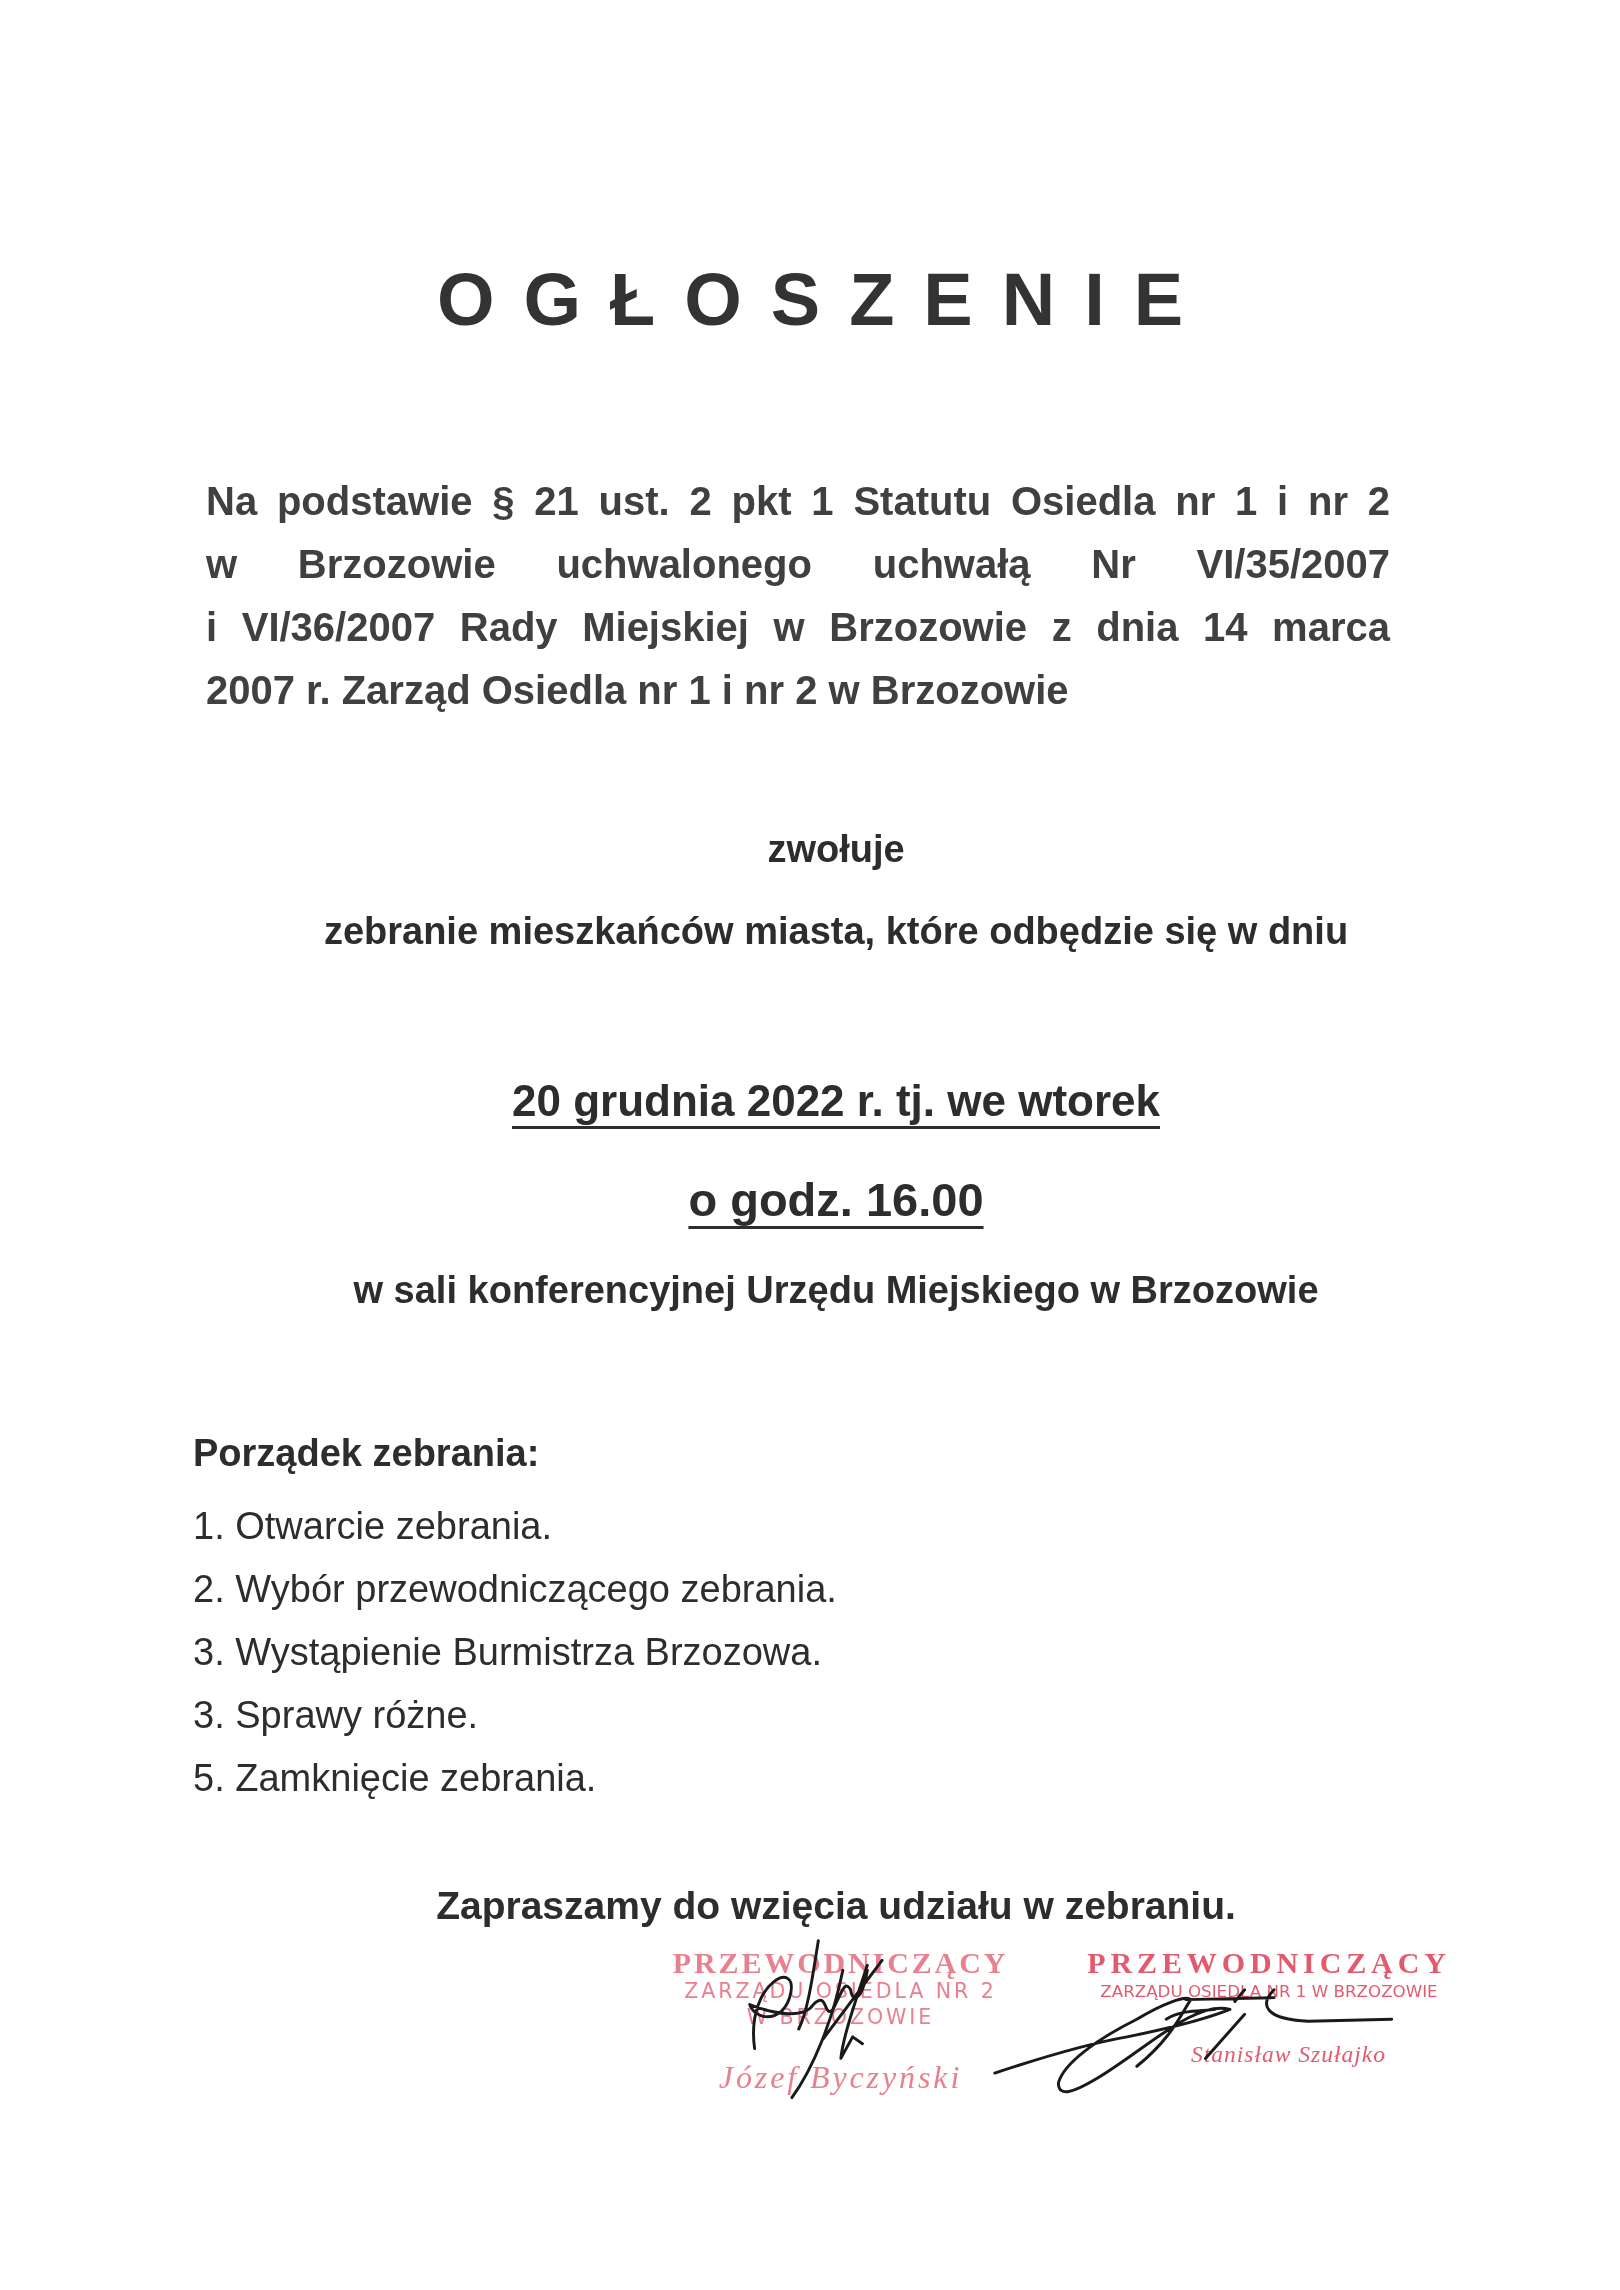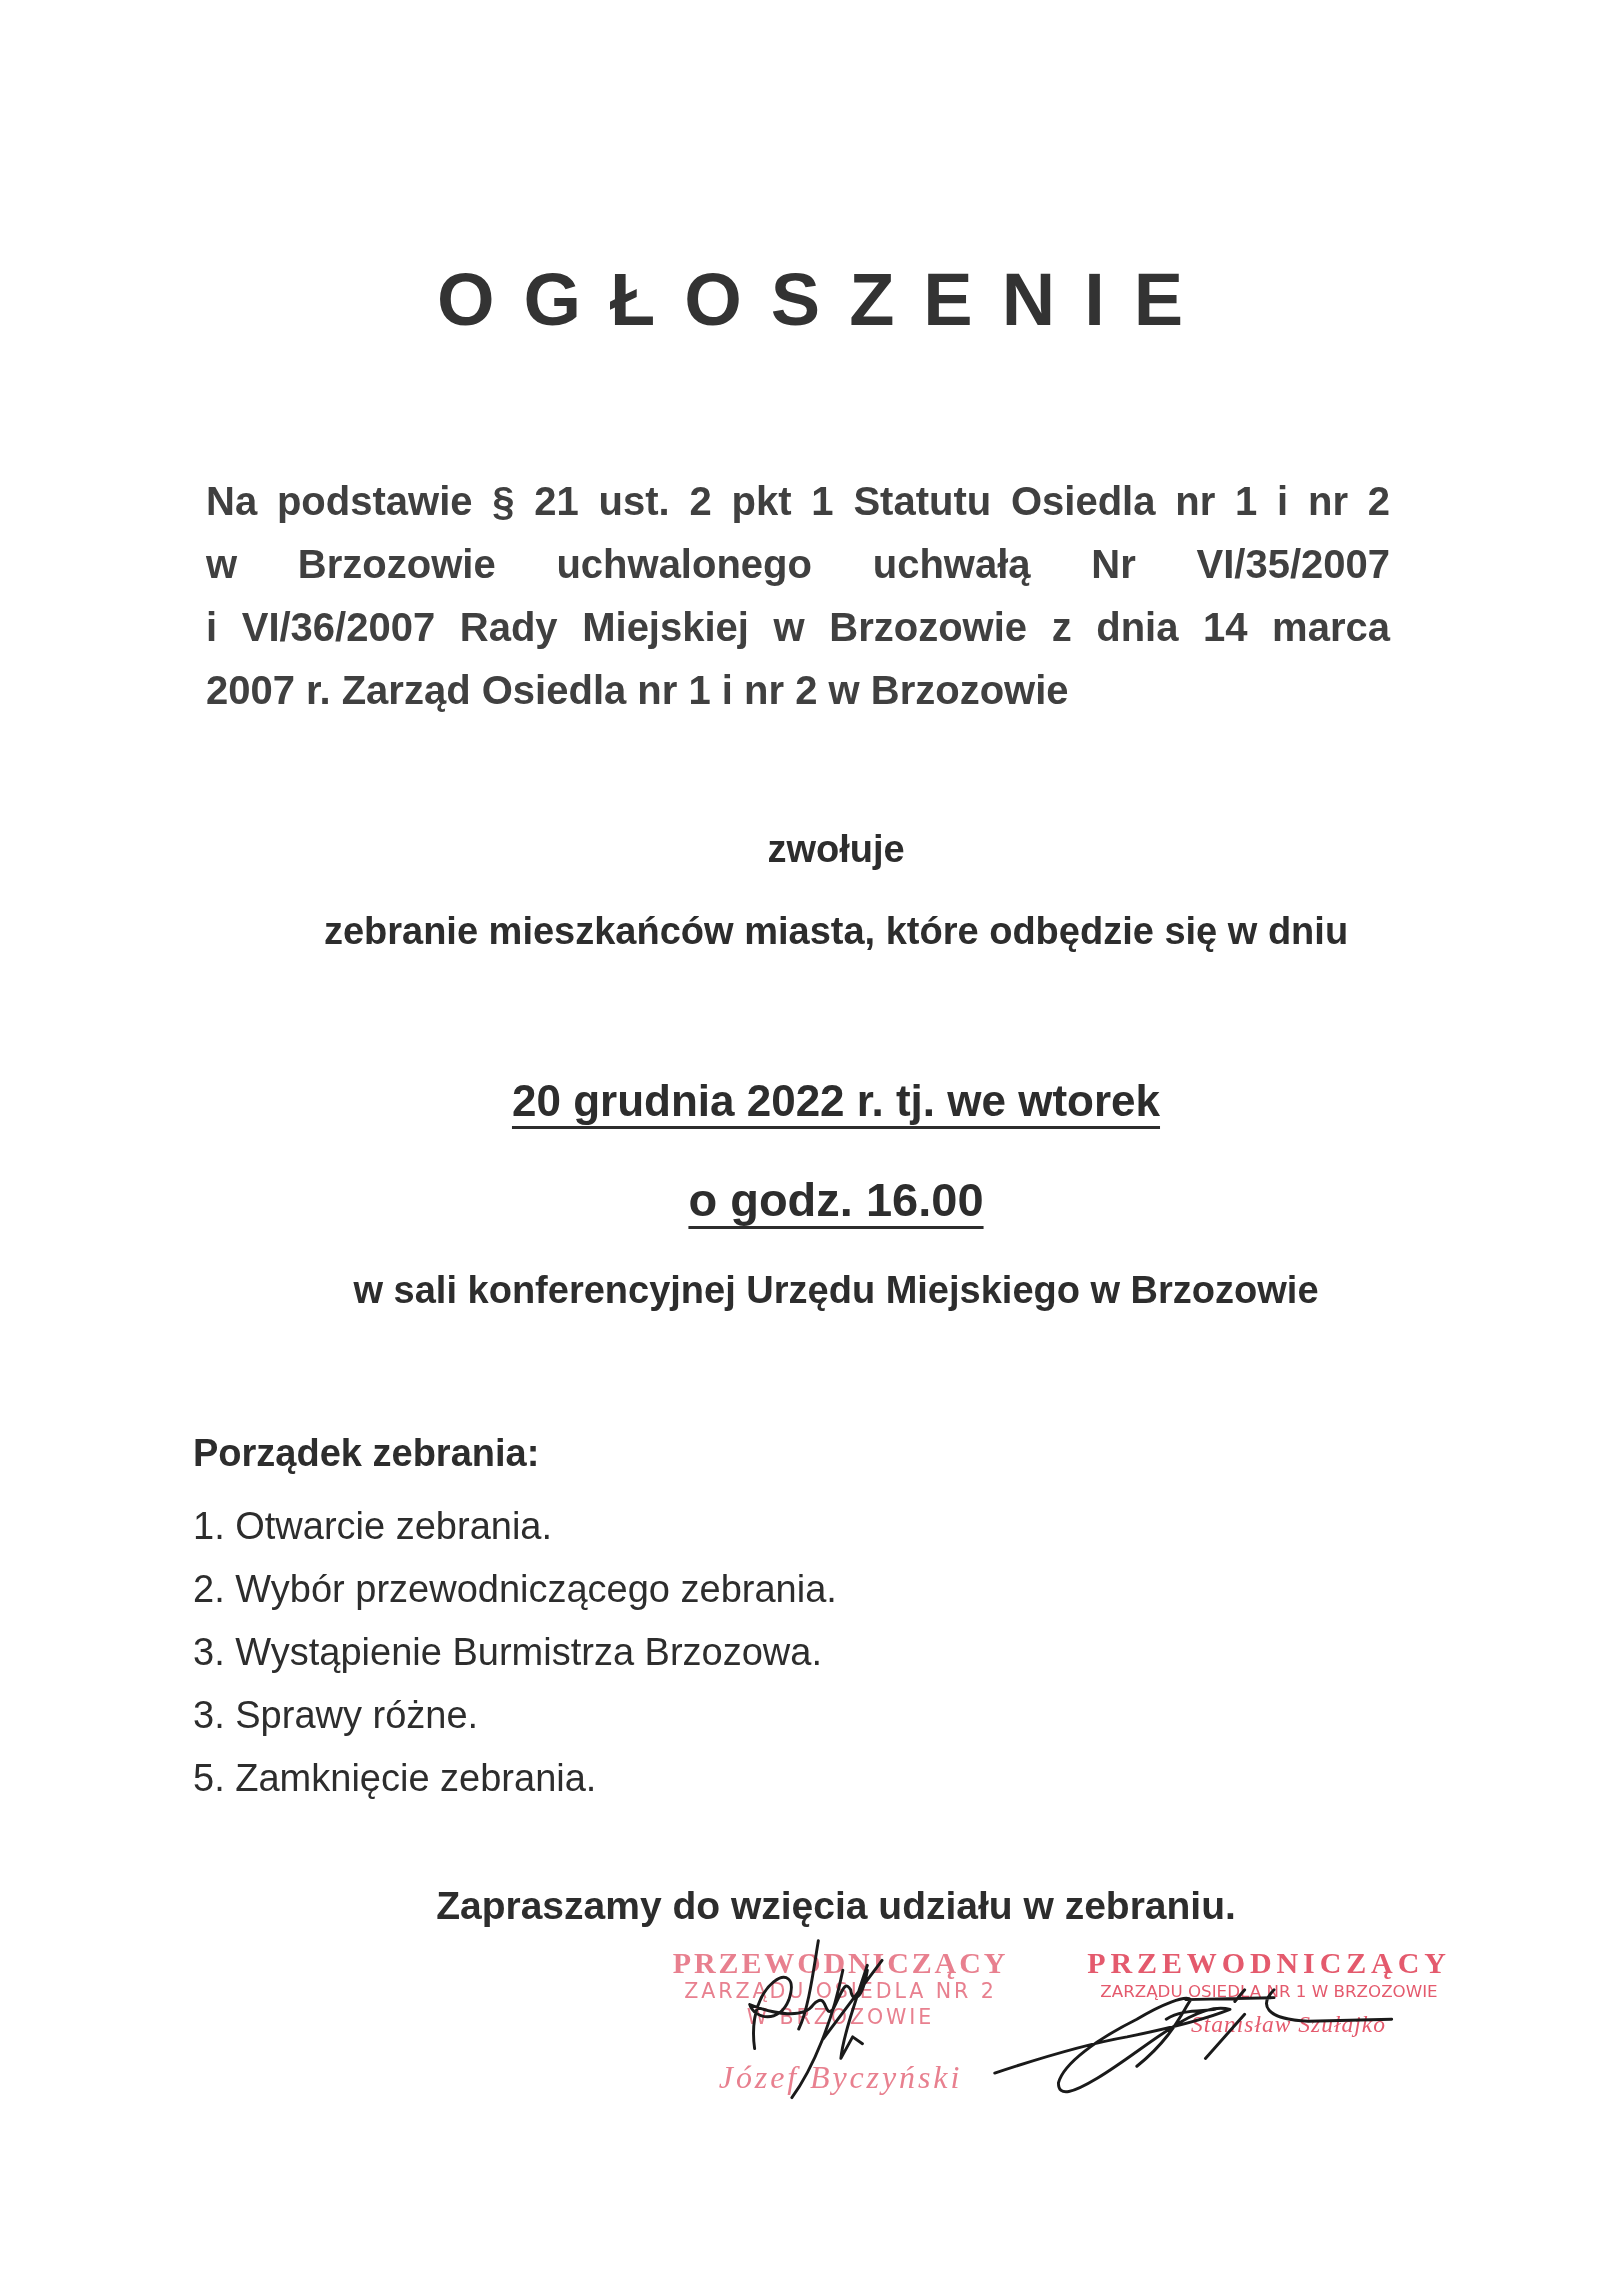--- a/index.html
+++ b/index.html
@@ -45,21 +45,21 @@
   }
   .stamp-1 .stamp-head { letter-spacing: 2.9px; }
   .stamp-sub { font-family: "DejaVu Sans", sans-serif; font-size: 20.6px; letter-spacing: 2.9px; line-height: 25.5px; }
   .stamp-2 .stamp-sub { font-size: 16.7px; letter-spacing: 0px; color: #e45a6d; }
   .stamp-2 .stamp-head { color: #e45a6d; letter-spacing: 4.9px; }
   .stamp-name {
     font-family: "Liberation Serif", "DejaVu Serif", serif; font-style: italic;
     font-size: 32px; letter-spacing: 2.9px;
   }
   .stamp-1 .stamp-name { margin-top: 29px; }
-  .stamp-2 .stamp-name { margin-top: 6px; font-size: 23.5px; letter-spacing: 1px; color: #e45a6d; padding-left: 39px; }
+  .stamp-2 .stamp-name { margin-top: 36px; font-size: 23.5px; letter-spacing: 1px; color: #e45a6d; padding-left: 39px; }
   .sig { position: absolute; left: 0; top: 0; pointer-events: none; }
 </style>
 </head>
 <body>
 
 <div class="page">
 
   <div class="title">OGŁOSZENIE</div>
 
   <div class="intro">

